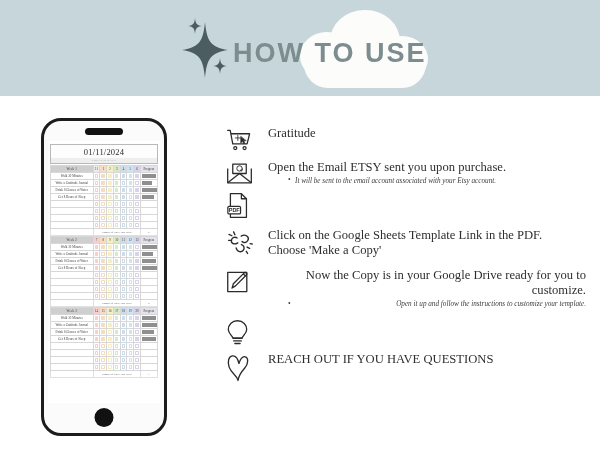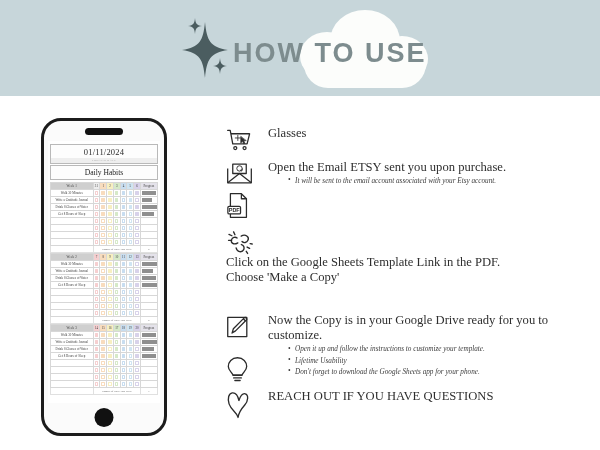--- a/index.html
+++ b/index.html
@@ -262,22 +262,22 @@
     content: "•";
     position: absolute;
     left: 0;
     top: -0.5px;
     font-size: 7.2px;
     color: #3c3c3c;
   }
   .sp-1 { margin-bottom: 6px; }
   .sp-2 { margin-bottom: 4px; }
   .sp-3 { margin-bottom: 9px; }
-  .sp-4 { margin-bottom: 29px; flex-direction: column; }
-  .sp-5 { margin-bottom: 0; }
+  .sp-4 { margin-bottom: 11px; }
+  .sp-5 { margin-bottom: 8px; text-align: right; }
   .sp-6 { margin-bottom: 5px; }
 </style>
 </head>
 <body>
 
 <div class="banner">
   <div class="cloud">
     <div class="lobe l1"></div>
     <div class="lobe l2"></div>
     <div class="lobe l3"></div>
@@ -301,21 +301,20 @@
   <div class="phone-notch"></div>
   <div class="phone-home"></div>
   <div class="phone-screen">
     <div class="sheet">
 
       <div class="date-box">
         <div class="date-val">01/11/2024</div>
         <div class="date-cap">TODAY'S DATE</div>
       </div>
 
-      <div class="title-box">Daily Habits</div>
 
       <div id="weeks-container">
           <table class="habit">
             <tbody>
               <tr>
                 <th class="wk-label">Week 1</th>
                 <th class="day" style="background:#ededed">31</th>
                 <th class="day" style="background:#f8dcbe">1</th>
                 <th class="day" style="background:#f7efc1">2</th>
                 <th class="day" style="background:#d6e9c8">3</th>
@@ -1007,21 +1006,21 @@
           <g fill="none" stroke="#2b2b2b" stroke-width="1.5" stroke-linecap="round" stroke-linejoin="round">
             <path d="M2 4 L5 4 L8 20 L25 20 L28 8 L6.2 8"></path>
             <circle cx="11" cy="25" r="1.8"></circle>
             <circle cx="22" cy="25" r="1.8"></circle>
             <path d="M14 10 L14 16 M11 13 L17 13" stroke-width="1"></path>
             <path d="M17.5 11.5 L17.5 19 L19.6 17 L21 20 L22.4 19.2 L21 16.4 L23.6 16.2 Z" fill="#2b2b2b" stroke-width="0.8"></path>
           </g>
         </svg>
       </div>
       <div class="step-body">
-        <div class="step-title">Glasses</div>
+        <div class="step-title">Gratitude</div>
       </div>
     </div>
     <div class="step sp-2">
       <div class="step-icon">
         <svg viewBox="0 0 32 28" width="27" height="25">
           <g fill="none" stroke="#2b2b2b" stroke-width="1.5" stroke-linejoin="round">
             <path d="M2 8 L2 25 L30 25 L30 8"></path>
             <path d="M2 25 L16 14 L30 25"></path>
             <path d="M8 3 L8 14 L24 14 L24 3 Z"></path>
             <circle cx="16" cy="8" r="3.2" stroke-width="1.1"></circle>
@@ -1085,24 +1084,20 @@
     <div class="step sp-6">
       <div class="step-icon">
         <svg viewBox="0 0 26 32" width="23" height="28">
           <g fill="none" stroke="#2b2b2b" stroke-width="1.5" stroke-linecap="round" stroke-linejoin="round">
             <path d="M13 2 C6.4 2 2.5 6.8 2.5 12 C2.5 16.4 6.5 18.6 8 22 L18 22 C19.5 18.6 23.5 16.4 23.5 12 C23.5 6.8 19.6 2 13 2 Z"></path>
             <path d="M8 22 L18 22 M8.6 25 L17.4 25 M10 28 L16 28"></path>
           </g>
         </svg>
       </div>
       <div class="step-body">
-        <ul class="sub-list">
-          <li>Lifetime Usability</li>
-          <li>Don't forget to download the Google Sheets app for your phone.</li>
-        </ul>
       </div>
     </div>
     <div class="step ">
       <div class="step-icon">
         <svg viewBox="0 0 28 32" width="25" height="29">
           <g fill="none" stroke="#2b2b2b" stroke-width="1.5" stroke-linecap="round" stroke-linejoin="round">
             <path d="M3 7 C1.5 13 4 18.5 9 23.5 C11.5 26 13 28.5 13.5 30.5 C14 26 17 21 21 16.5 C25 12 25.5 5 21.5 4 C18 3.2 16 7 14.5 11.5 C13.5 7 11 2.5 7 3 C5 3.3 3.6 5 3 7 Z"></path>
           </g>
         </svg>
       </div>

